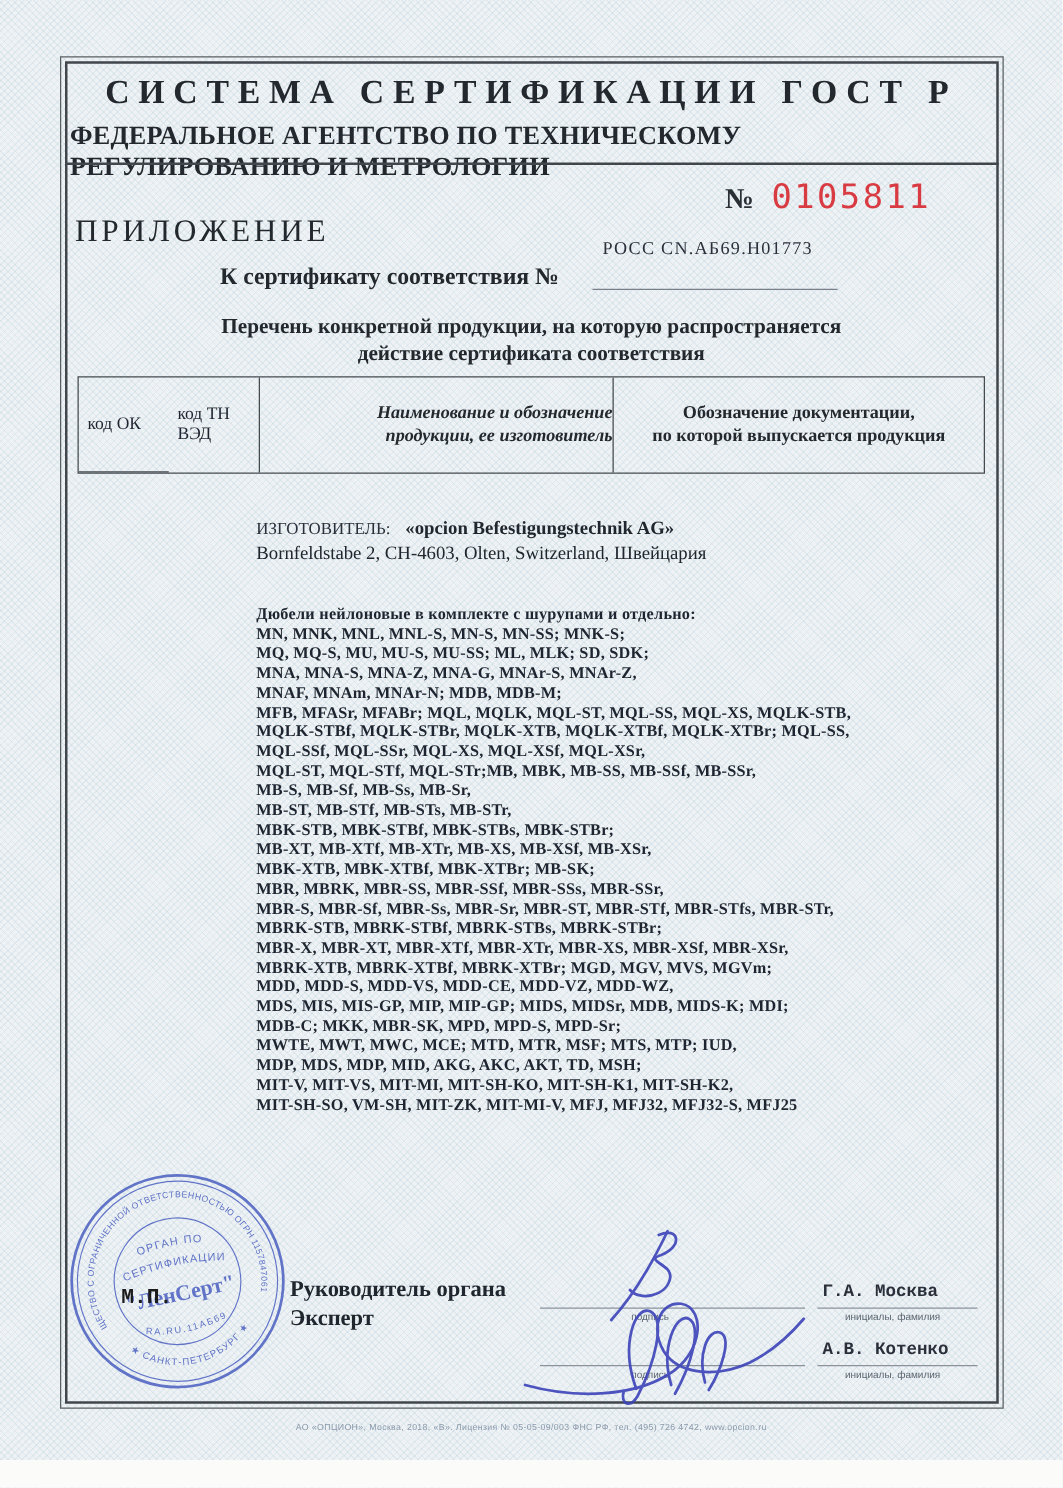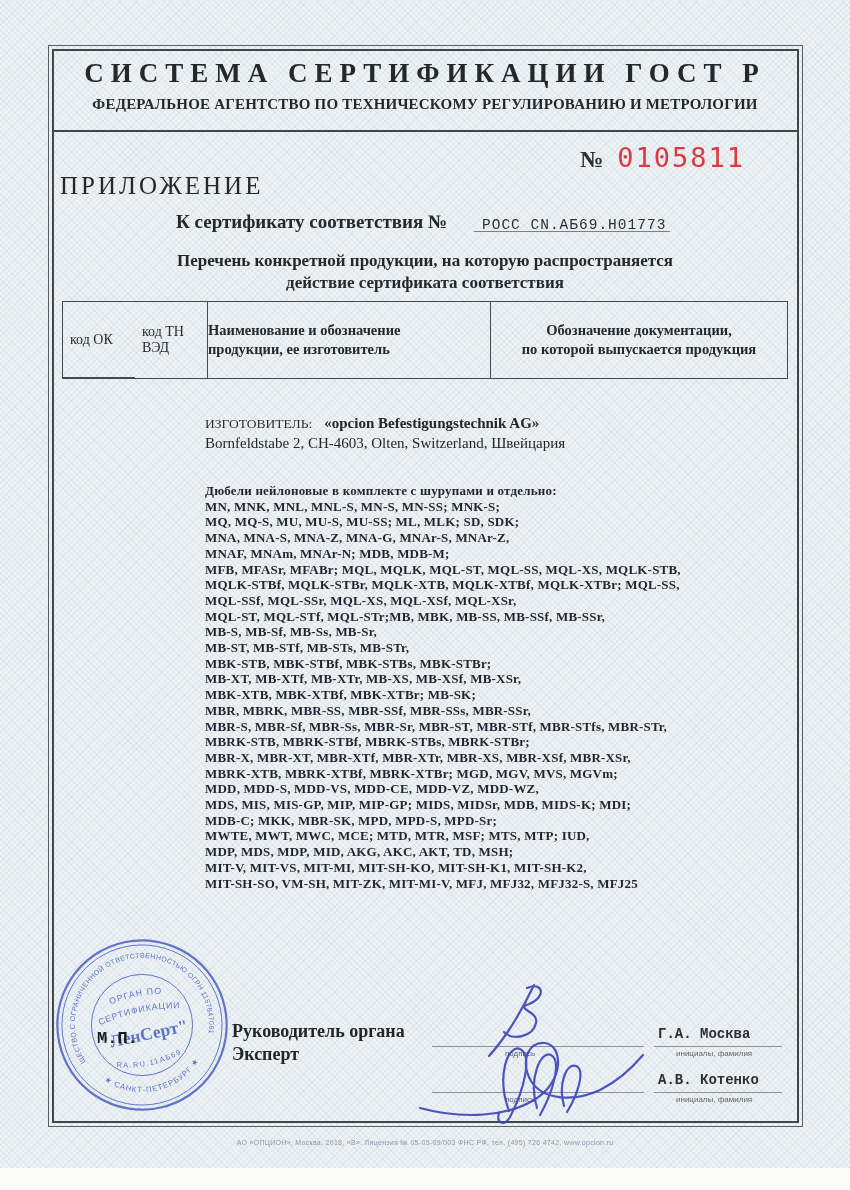--- a/index.html
+++ b/index.html
@@ -32,21 +32,21 @@
   }
 
   
   .hdr1 {
     position: absolute; left: 60px; top: 58px; width: 730px;
     text-align: center; font-weight: bold; font-size: 27px; letter-spacing: 7px;
     color: #23282e;
   }
   .hdr2 {
     position: absolute; left: 56px; top: 96px; width: 738px;
-    text-align: center; font-weight: bold; font-size: 15px; letter-spacing: 0.2px;
+    text-align: left; font-weight: bold; font-size: 21px; letter-spacing: 0.2px;
     color: #23282e;
   }
   .hdr-divider {
     position: absolute; left: 52px; top: 130px; width: 747px; height: 0;
     border-top: 2px solid #41464c;
   }
 
   .doc-num { position: absolute; left: 580px; top: 142px; width: 210px; white-space: nowrap; }
   .doc-num .no-sign { font-size: 23px; font-weight: bold; color: #2a2f36; margin-right: 14px; }
   .doc-num .digits {
@@ -58,22 +58,22 @@
     position: absolute; left: 60px; top: 172px; width: 740px;
     font-weight: normal; font-size: 25px; letter-spacing: 3px;
     color: #23282e;
   }
 
   .cert-label {
     position: absolute; left: 176px; top: 211px;
     font-weight: bold; font-size: 19px; color: #23282e;
   }
   .cert-value {
-    position: absolute; left: 482px; top: 217px;
-    font-family: Liberation Mono, monospace;
+    position: absolute; left: 482px; top: 191px;
+    font-family: Liberation Serif, serif;
     font-size: 14.5px; letter-spacing: 1px; color: #2a2f3a;
   }
   .cert-underline {
     position: absolute; left: 474px; top: 231px; width: 196px;
     border-top: 1px solid #78808a;
   }
 
   .subtitle1 {
     position: absolute; left: 60px; top: 251px; width: 730px;
     text-align: center; font-weight: bold; font-size: 17px; color: #23282e;
@@ -86,21 +86,21 @@
   
   .tbl {
     position: absolute; left: 62px; top: 301px; width: 726px; height: 78px;
     border: 1.5px solid #454a50;
     display: flex;
   }
   .tbl-col1 { width: 145px; border-right: 1.5px solid #454a50; display: flex; flex-direction: row; }
   .tbl-col1 .cell { flex: 1; display: flex; align-items: center; padding-left: 7px; font-size: 14px; }
   .tbl-col1 .cell:first-child { border-bottom: 1px solid #454a50; }
   .tbl-col2 { width: 283px; border-right: 1.5px solid #454a50; display: flex; flex-direction: column;
-              align-items: flex-start; justify-content: center; }
+              align-items: flex-end; justify-content: center; font-style: italic; }
   .tbl-col3 { flex: 1; display: flex; flex-direction: column; align-items: center; justify-content: center; }
   .tbl-head { font-weight: bold; font-size: 14.5px; line-height: 19px; text-align: center; color: #23282e; }
 
   
   .mfr-line1 { position: absolute; left: 205px; top: 414px; white-space: nowrap; }
   .mfr-label {
     font-family: Liberation Serif, serif;
     font-size: 13.5px; color: #2a2f3a;
   }
   .mfr-name { font-weight: bold; font-size: 15px; margin-left: 8px; color: #20262e; }

